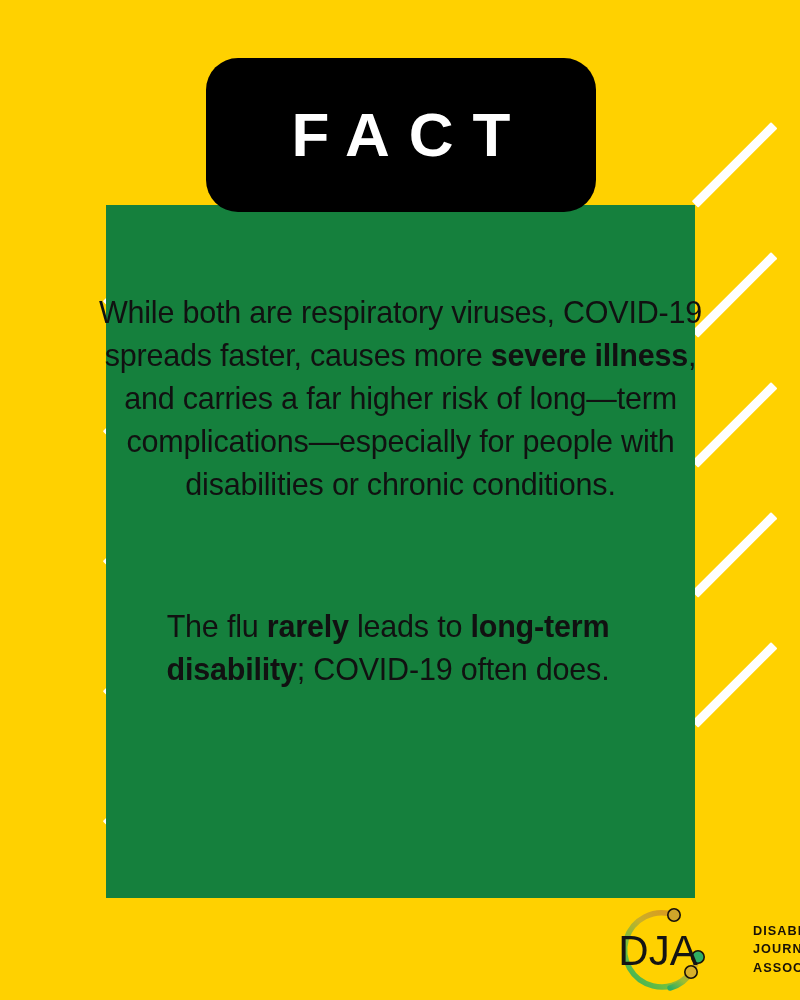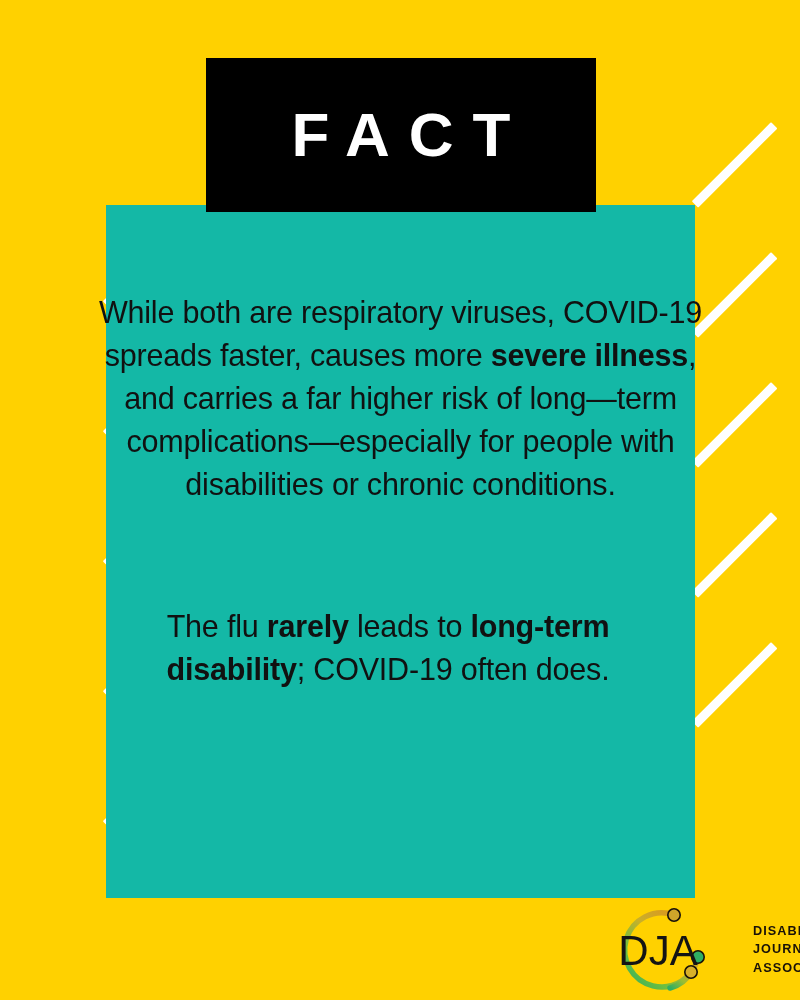--- a/index.html
+++ b/index.html
@@ -49,39 +49,40 @@
     position: absolute;
     left: 206px;
     top: 58px;
     width: 390px;
     height: 154px;
     background: #000000;
     display: flex;
     align-items: center;
     justify-content: center;
     z-index: 4;
+    border-radius: 32px;
   }
   .fact-banner .fact-text {
     color: #ffffff;
     font-size: 62px;
     font-weight: 700;
     letter-spacing: 19px;
     text-indent: 19px;
     line-height: 1;
     font-family: "Liberation Sans", sans-serif;
   }
 
   
   .card {
     position: absolute;
     left: 106px;
     top: 205px;
     width: 589px;
     height: 693px;
-    background: #14b8a6;
+    background: #15803d;
     z-index: 2;
   }
 
   .card-body {
     position: absolute;
     left: 0;
     top: 0;
     width: 100%;
     padding: 0;
     box-sizing: border-box;

